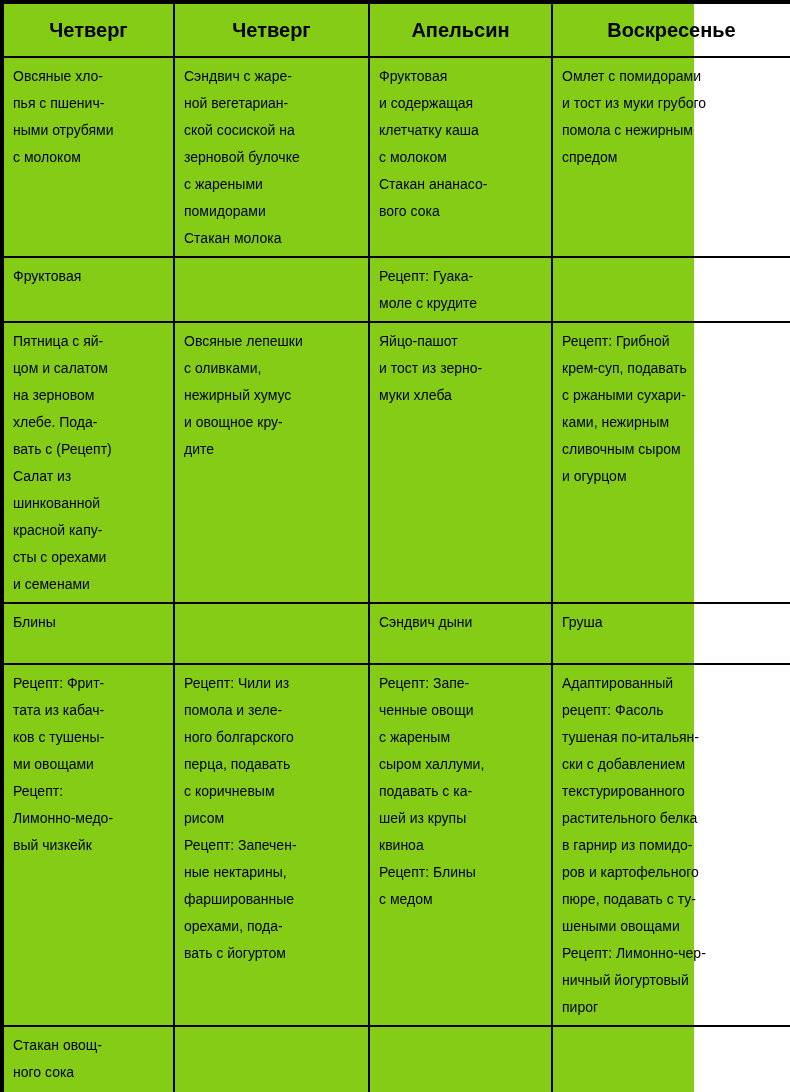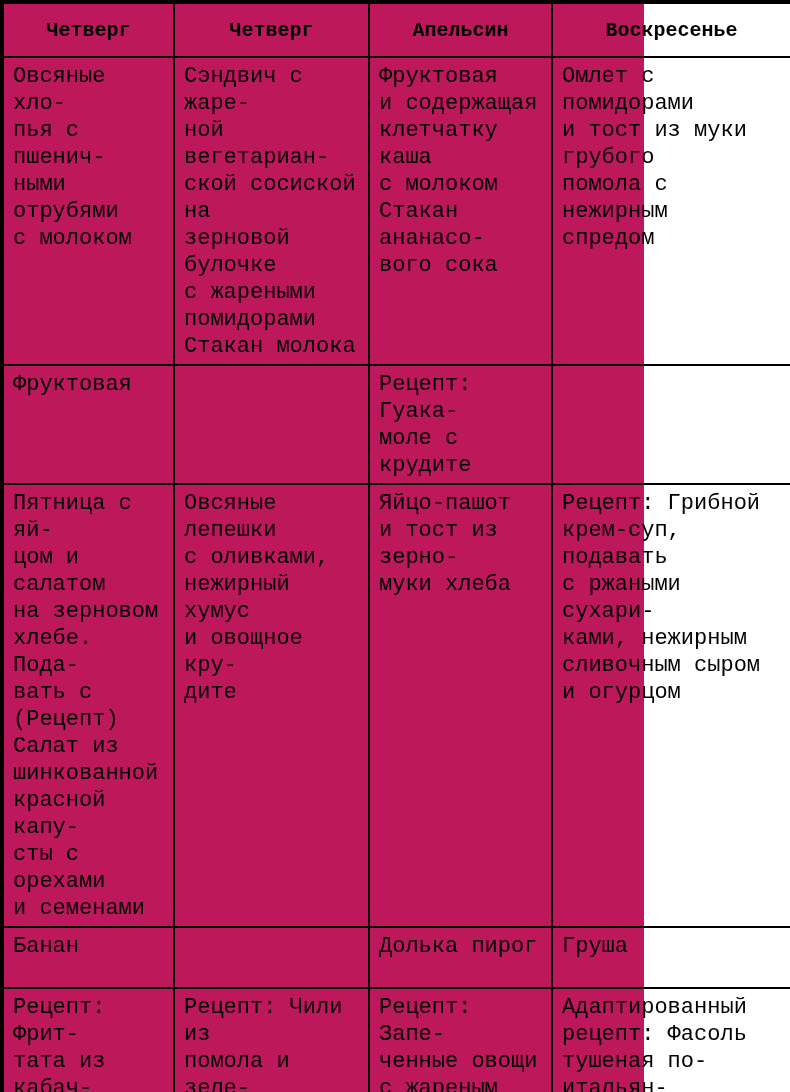--- a/index.html
+++ b/index.html
@@ -1,25 +1,25 @@
 <!DOCTYPE html>
 <html><head>
 <meta charset="utf-8">
 <style>
   html, body {
     margin: 0;
     padding: 0;
     background: #ffffff;
   }
   .page {
-    width: 644px;
+    width: 694px;
     height: 1092px;
-    background: #be185d;
+    background: #84cc16;
     box-sizing: border-box;
-    font-family: Liberation Mono, monospace;
+    font-family: Liberation Sans, sans-serif;
     color: #000000;
   }
   table.meal-table {
     width: 786px;
     height: 1088px;
     margin: 0;
     border-collapse: collapse;
     table-layout: fixed;
     border: 4px solid #000000;
   }
@@ -33,21 +33,21 @@
     overflow: hidden;
   }
   table.meal-table th {
     text-align: center;
     vertical-align: middle;
     font-size: 20px;
     font-weight: bold;
     padding: 4px 2px;
   }
   table.meal-table td {
-    font-size: 22px;
+    font-size: 14px;
     line-height: 27px;
     white-space: pre-line;
   }
   
   tr.row-header   { height: 55px;  }
   tr.row-breakfast{ height: 196px; }
   tr.row-snack1   { height: 60px;  }
   tr.row-lunch    { height: 274px; }
   tr.row-snack2   { height: 61px;  }
   tr.row-dinner   { height: 352px; }
@@ -128,23 +128,23 @@
 и тост из зерно-
 муки хлеба</td>
         <td>Рецепт: Грибной
 крем-суп, подавать
 с ржаными сухари-
 ками, нежирным
 сливочным сыром
 и огурцом</td>
       </tr>
       <tr class="row-snack2">
-        <td>Банан</td>
+        <td>Блины</td>
         <td></td>
-        <td>Долька пирог</td>
+        <td>Сэндвич дыни</td>
         <td>Груша</td>
       </tr>
       <tr class="row-dinner">
         <td>Рецепт: Фрит-
 тата из кабач-
 ков с тушены-
 ми овощами
 Рецепт:
 Лимонно-медо-
 вый чизкейк</td>

